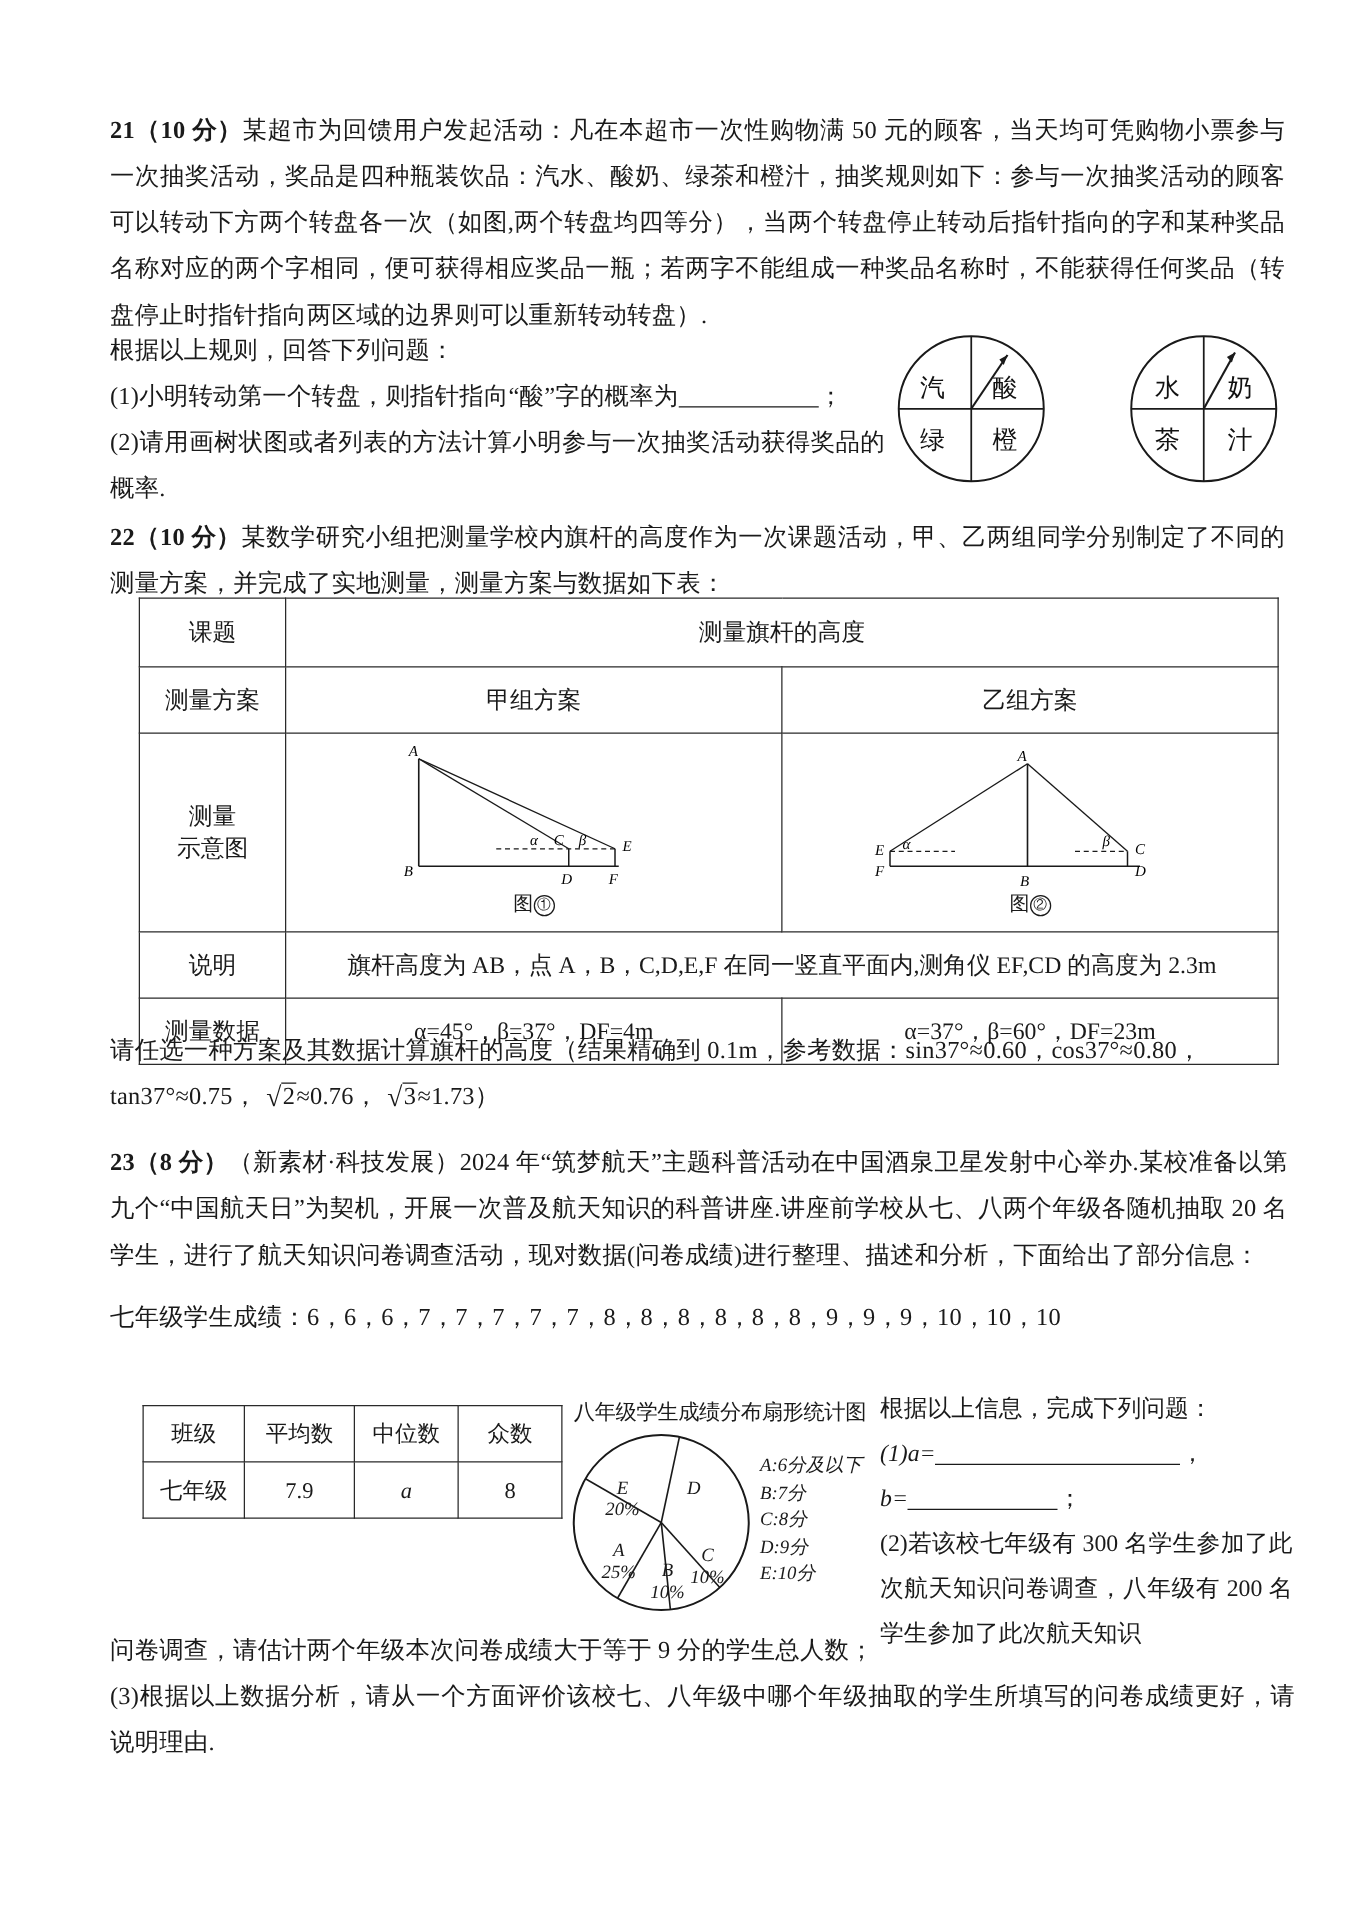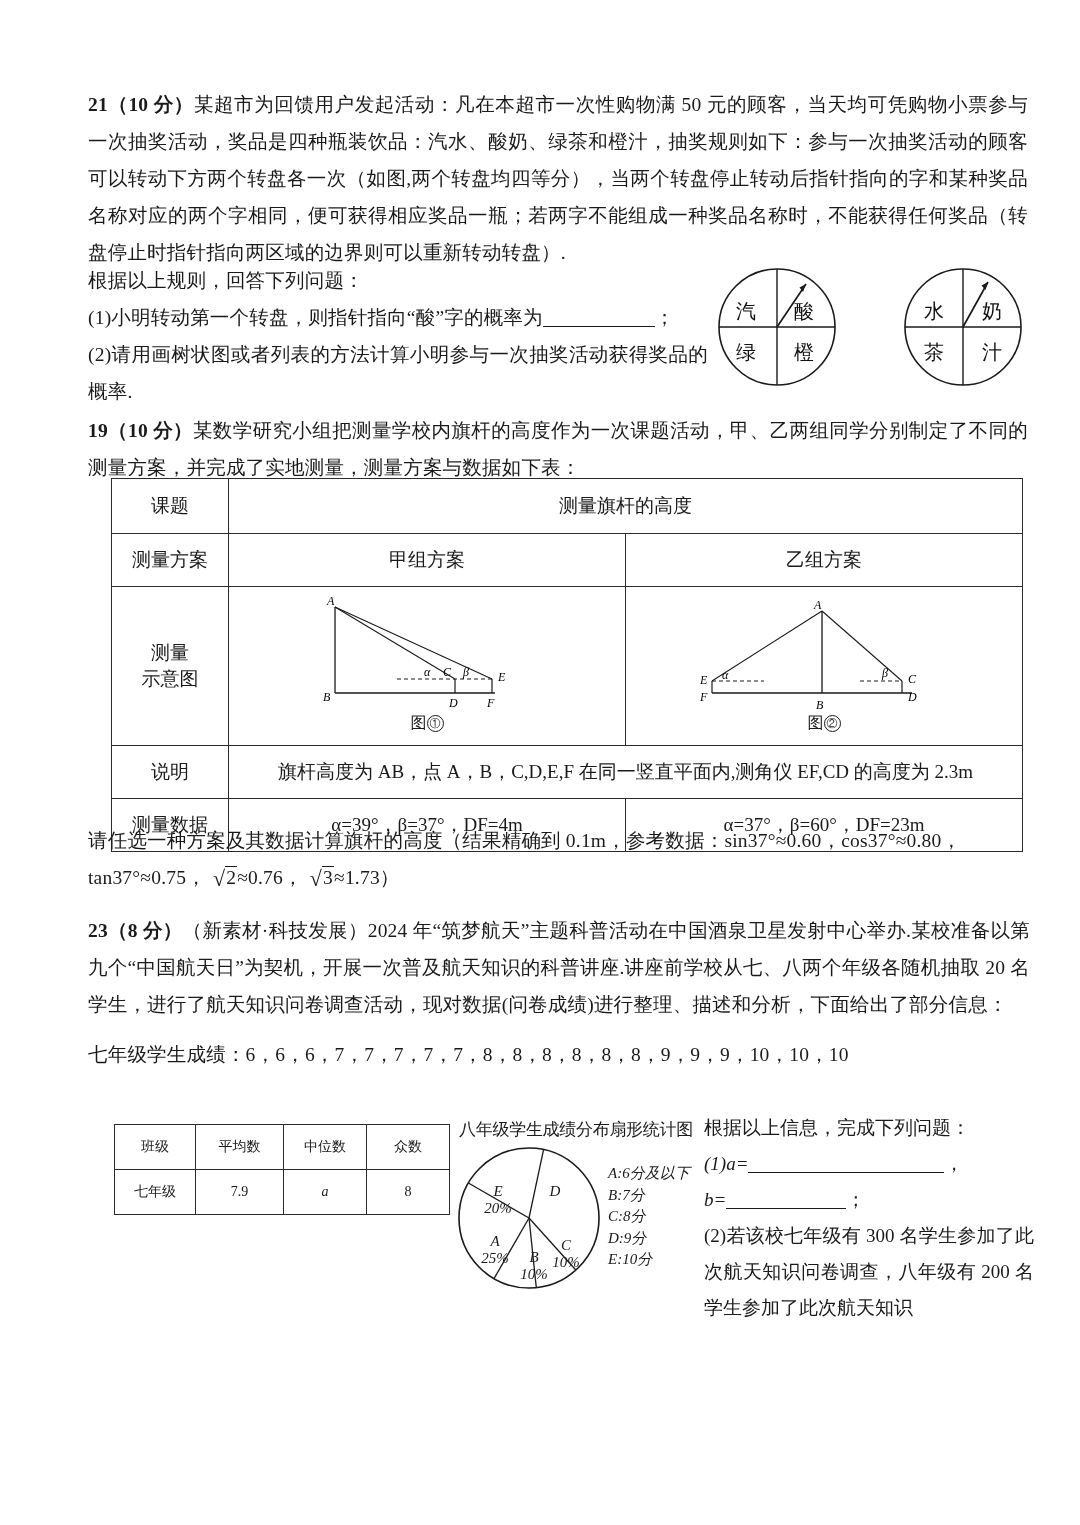--- a/index.html
+++ b/index.html
@@ -73,21 +73,21 @@
 
   
   #q23{left:72px;top:912px;width:942px;}
   #q23-scores{position:absolute;left:72px;top:1036px;width:940px;}
   .stable{
     position:absolute;left:98px;top:1124px;
     border-collapse:collapse;table-layout:fixed;
   }
   .stable td{
     border:1.3px solid #2a2a2a;text-align:center;vertical-align:middle;
-    font-size:14px;height:42px;
+    font-size:18px;height:42px;
   }
   .stable .c0{width:78px;}
   .stable .c1{width:85px;}
   .stable .c2{width:80px;}
   .stable .c3{width:80px;}
 
   .pie-block{position:absolute;left:440px;top:1118px;width:240px;}
   .pie-title{font-size:17px;font-weight:normal;text-align:center;letter-spacing:-0.3px;}
   .pie-row{display:flex;align-items:flex-start;margin-top:4px;}
   .pie-legend{font-size:15px;line-height:21.5px;margin-left:6px;margin-top:18px;font-style:italic;}
@@ -138,21 +138,21 @@
         <polygon points="86,16 79.5,19.5 83.5,24" fill="#1a1a1a"></polygon>
       </svg>
       <span class="lab" style="left:22px;top:35px;">水</span>
       <span class="lab" style="left:80px;top:35px;">奶</span>
       <span class="lab" style="left:22px;top:76px;">茶</span>
       <span class="lab" style="left:80px;top:76px;">汁</span>
     </div>
   </div>
 
   <div class="qblock body-text" id="q22">
-    <span class="qnum">19</span><span class="qnum">（10 分）</span><span>某数学研究小组把测量学校内旗杆的高度作为一次课题活动，甲、乙两组同学分别制定了不同的测量方案，并完成了实地测量，测量方案与数据如下表：</span>
+    <span class="qnum">22</span><span class="qnum">（10 分）</span><span>某数学研究小组把测量学校内旗杆的高度作为一次课题活动，甲、乙两组同学分别制定了不同的测量方案，并完成了实地测量，测量方案与数据如下表：</span>
   </div>
 
   <table class="mtable">
     <tbody>
         <tr class="r-topic">
       <td class="lcol">课题</td>
       <td colspan="2">测量旗杆的高度</td>
     </tr>
     <tr class="r-plan">
       <td class="lcol">测量方案</td>
@@ -226,21 +226,21 @@
           </div>
         </div>
       </td>
     </tr>
     <tr class="r-note">
       <td class="lcol">说明</td>
       <td colspan="2">旗杆高度为 AB，点 A，B，C,D,E,F 在同一竖直平面内,测角仪 EF,CD 的高度为 2.3m</td>
     </tr>
     <tr class="r-data">
       <td class="lcol">测量数据</td>
-      <td>α=39°，β=37°，DF=4m</td>
+      <td>α=45°，β=37°，DF=4m</td>
       <td>α=37°，β=60°，DF=23m</td>
     </tr>
   </tbody>
     </table>
 
   <div class="body-text" id="q22-tail">
     <div>请任选一种方案及其数据计算旗杆的高度（结果精确到 0.1m，参考数据：sin37°≈0.60，cos37°≈0.80，</div>
     <div>
       <span>tan37°≈0.75，</span>
       <span class="sqrt"><span class="sqrt-sym">√</span><span style="border-top:1.1px solid #1a1a1a;padding:0 1px;">2</span></span><span>≈0.76，</span>
@@ -322,14 +322,18 @@
     <div>根据以上信息，完成下列问题：</div>
     <div>
       <span class="ital">(1)a=</span><span class="blank-line" style="width:196px;"></span><span>，</span>
     </div>
     <div>
       <span class="ital">b=</span><span class="blank-line" style="width:120px;"></span><span>；</span>
     </div>
     <div style="text-align:justify;">(2)若该校七年级有 300 名学生参加了此次航天知识问卷调查，八年级有 200 名学生参加了此次航天知识</div>
   </div>
 
+  <div class="body-text" id="q23-tail">
+    <div>问卷调查，请估计两个年级本次问卷成绩大于等于 9 分的学生总人数；</div>
+    <div>(3)根据以上数据分析，请从一个方面评价该校七、八年级中哪个年级抽取的学生所填写的问卷成绩更好，请说明理由.</div>
+  </div>
 
 </div>
 
 </body></html>

